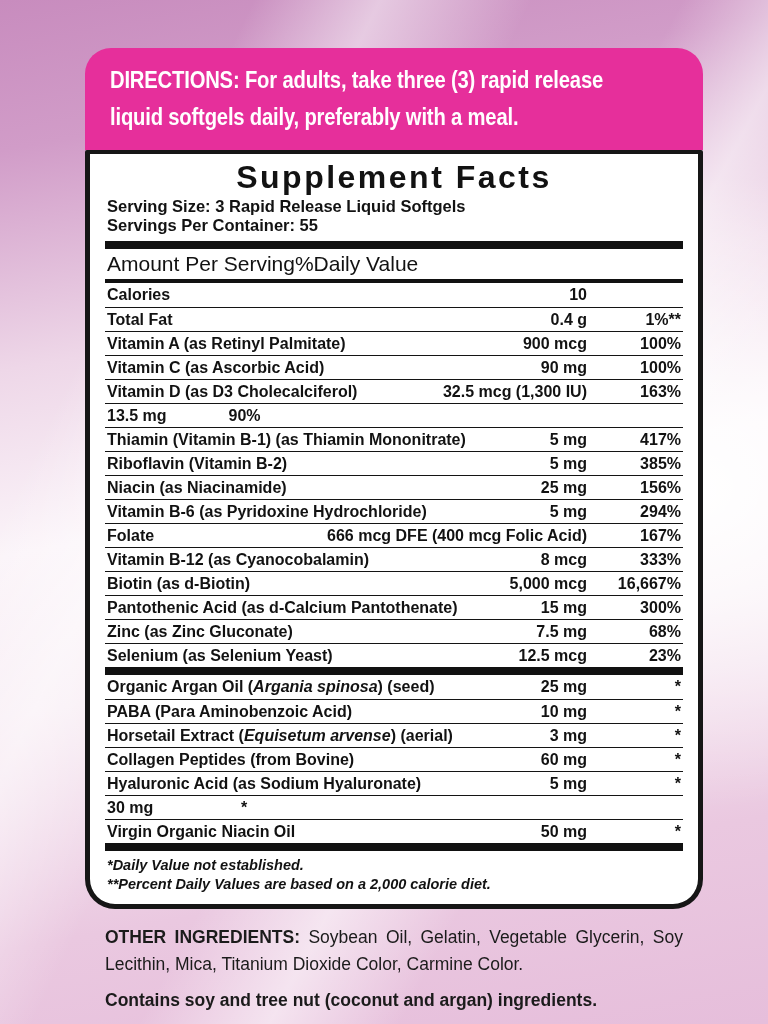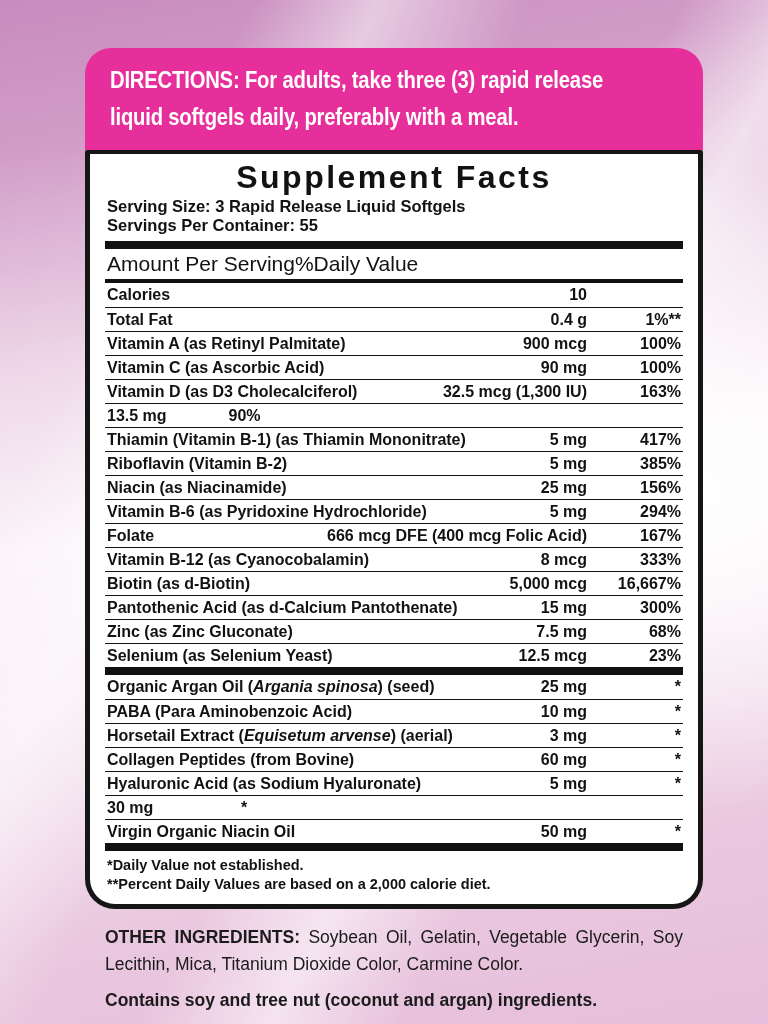--- a/index.html
+++ b/index.html
@@ -55,21 +55,21 @@
   }
   .rows .row{
     display:flex; align-items:center; min-height:24px;
     border-top:1.5px solid #141414;
     font-size:16px; font-weight:bold; padding:0 2px;
   }
   .rows .row:first-child{ border-top:none; }
   .row .name{ flex:1 1 auto; text-align:left; white-space:nowrap; }
   .row .amount{ flex:0 1 auto; text-align:left; white-space:nowrap; }
   .row .dv{ flex:0 0 94px; text-align:right; white-space:nowrap; }
-  .footnotes{ font-size:14.5px; font-weight:bold; line-height:1.32; padding:5px 2px 2px; }
+  .footnotes{ font-size:14.5px; font-weight:bold; line-height:1.32; padding:5px 2px 2px;font-style:italic; }
 
   
   .below{ margin:15px 20px 0; color:#1b1b1b; }
   .oi{ font-size:17.5px; line-height:1.5; text-align:justify; }
   .oi .lbl{ font-weight:bold; }
   .allergen{ margin-top:13px; font-weight:bold; font-size:17.5px; }
 </style>
 </head>
 <body>
 

